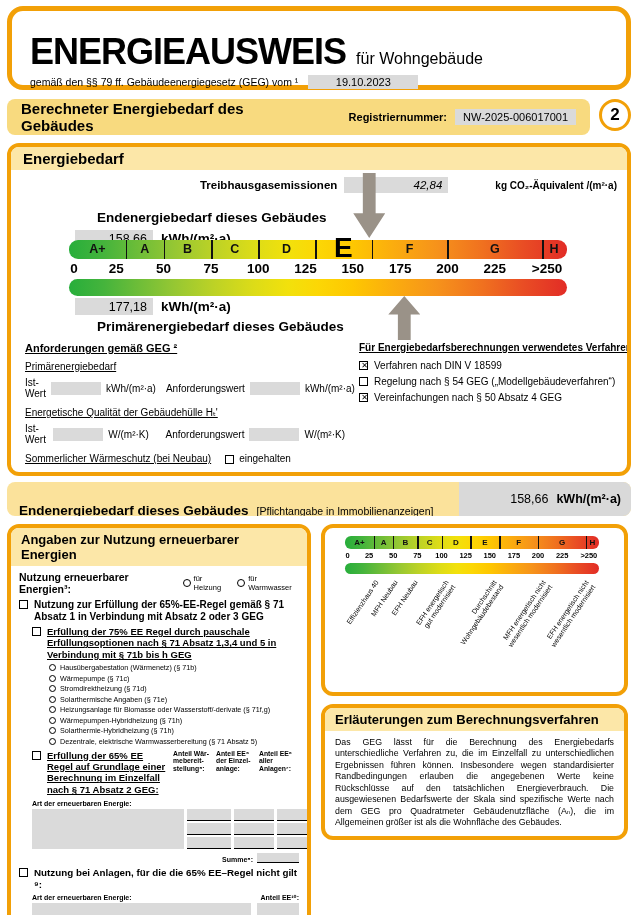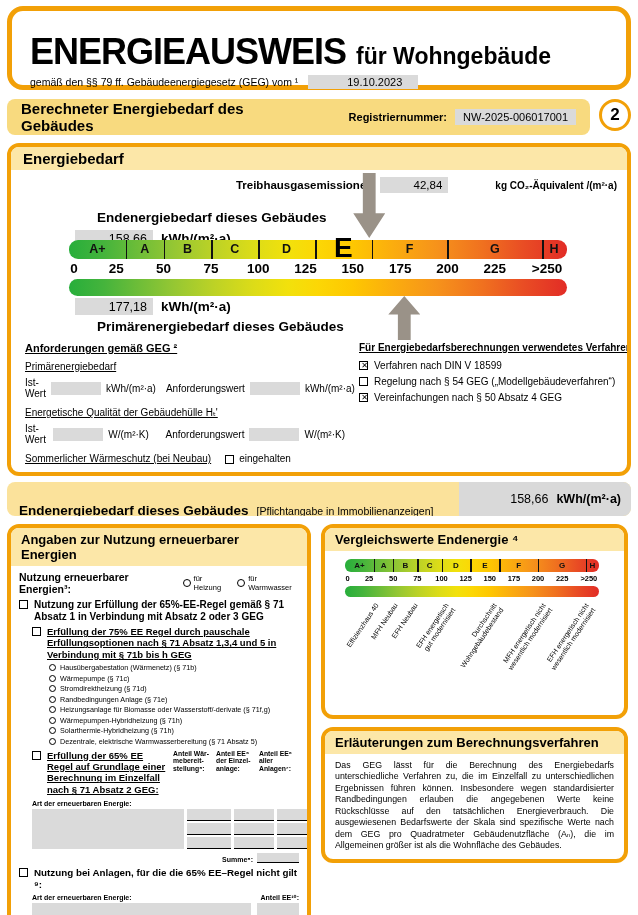--- a/index.html
+++ b/index.html
@@ -4,24 +4,24 @@
 <style>
   * { margin:0; padding:0; box-sizing:border-box; }
   html,body { width:638px; height:915px; background:#fff; overflow:hidden;
     font-family:"Liberation Sans","DejaVu Sans",sans-serif; color:#000; }
   .page { padding:6px 7px 0 7px; }
 
   
   .hdr-box { border:5px solid #F2A007; border-radius:16px; padding:20px 18px 8px 18px; height:84px; }
   .hdr-title-row { display:flex; align-items:baseline; gap:10px; }
   .hdr-title { font-size:36px; font-weight:bold; letter-spacing:-1px; }
-  .hdr-sub { font-size:23px; font-weight:bold; }
+  .hdr-sub { font-size:16px; font-weight:normal; }
   .hdr-law-row { display:flex; align-items:center; gap:10px; margin-top:2px; }
   .hdr-law { font-size:10.5px; }
-  .date-box { background:#DADADA; font-size:11px; padding:1px 16px; min-width:110px; text-align:right; }
+  .date-box { background:#DADADA; font-size:11px; padding:1px 16px; min-width:110px; text-align:center; }
 
   
   .banner-row { display:flex; align-items:flex-start; margin-top:9px; gap:9px; }
   .banner { flex:1; background:#F8DA7F; border-radius:8px; height:36px; display:flex; align-items:center; padding:0 14px; gap:8px; }
   .banner-title { font-size:15px; font-weight:bold; flex:1; }
   .reg-label { font-size:11px; font-weight:bold;padding-left:30px; }
   .reg-box { background:#DADADA; font-size:11px; padding:2px 8px; }
   .page-circle { width:32px; height:32px; border:3.5px solid #F2A007; border-radius:50%; background:#fff;
     display:flex; align-items:center; justify-content:center; font-size:17px; font-weight:bold; flex:none; }
 
@@ -30,21 +30,21 @@
   .sect-strip { background:#FCE7A8; padding:3px 12px; font-size:15px; font-weight:bold; }
   .sect-strip.small { font-size:13px; padding:4px 10px; }
 
   
   .eb { margin-top:8px; }
   .eb-content { position:relative; height:302px; }
   .ghg-row { position:absolute; top:7px; right:10px; display:flex; align-items:center; gap:7px; }
   .ghg-label { font-size:11.5px; font-weight:bold; }
   .ghg-unit { font-size:10px; font-weight:bold;padding-left:40px; }
   .vbox { background:#DADADA; display:flex; align-items:center; justify-content:flex-end; padding:0 6px; }
-  .vbox.ghg { width:68px; height:16px; font-size:11.5px; }
+  .vbox.ghg { width:104px; height:16px; font-size:11.5px;font-style:italic; }
   .end-label { position:absolute; left:86px; top:40px; font-size:13.5px; font-weight:bold; }
   .end-row { position:absolute; left:64px; top:60px; display:flex; align-items:center; gap:8px; }
   .vbox.big { width:78px; height:17px; font-size:12.5px; }
   .unit-big { font-size:13.5px; font-weight:bold; }
   .prim-row { position:absolute; left:64px; top:128px; display:flex; align-items:center; gap:8px; }
   .prim-label { position:absolute; left:86px; top:149px; font-size:13.5px; font-weight:bold; }
 
   .scale-area { position:absolute; left:58px; top:0; width:498px; height:100%; }
   .arrow { position:absolute; width:32px; background:#9A9288; transform:translateX(-50%); }
   .arrow.down { top:3px; height:65px; clip-path:polygon(30% 0,70% 0,70% 62%,100% 62%,50% 100%,0 62%,30% 62%); }
@@ -309,21 +309,21 @@
             <div class="rad-opt">
                 <span class="radio"></span>
                 <span>Wärmepumpe (§ 71c)</span>
               </div>
             <div class="rad-opt">
                 <span class="radio"></span>
                 <span>Stromdirektheizung (§ 71d)</span>
               </div>
             <div class="rad-opt">
                 <span class="radio"></span>
-                <span>Randbedingungen Anlage (§ 71e)</span>
+                <span>Solarthermische Angaben (§ 71e)</span>
               </div>
             <div class="rad-opt">
                 <span class="radio"></span>
                 <span>Heizungsanlage für Biomasse oder Wasserstoff/-derivate (§ 71f,g)</span>
               </div>
             <div class="rad-opt">
                 <span class="radio"></span>
                 <span>Wärmepumpen-Hybridheizung (§ 71h)</span>
               </div>
             <div class="rad-opt">
@@ -386,21 +386,20 @@
 
             </div>
           </div>
 
         </div>
       </div>
     </div>
 
     <div class="col-right">
       <div class="sect">
-        <div class="sect-strip small">Vergleichswerte Endenergie ⁴</div>
         <div class="vg-content">
           <div class="vg-scale">
             <div class="vg-bar grad">
               <span class="bar-div" style="left:11.4%"></span>
                 <span class="bar-div" style="left:19%"></span>
               <span class="bar-div" style="left:28.5%"></span>
                 <span class="bar-div" style="left:38%"></span>
               <span class="bar-div" style="left:49.4%"></span>
                 <span class="bar-div" style="left:60.8%"></span>
               <span class="bar-div" style="left:76%"></span>

